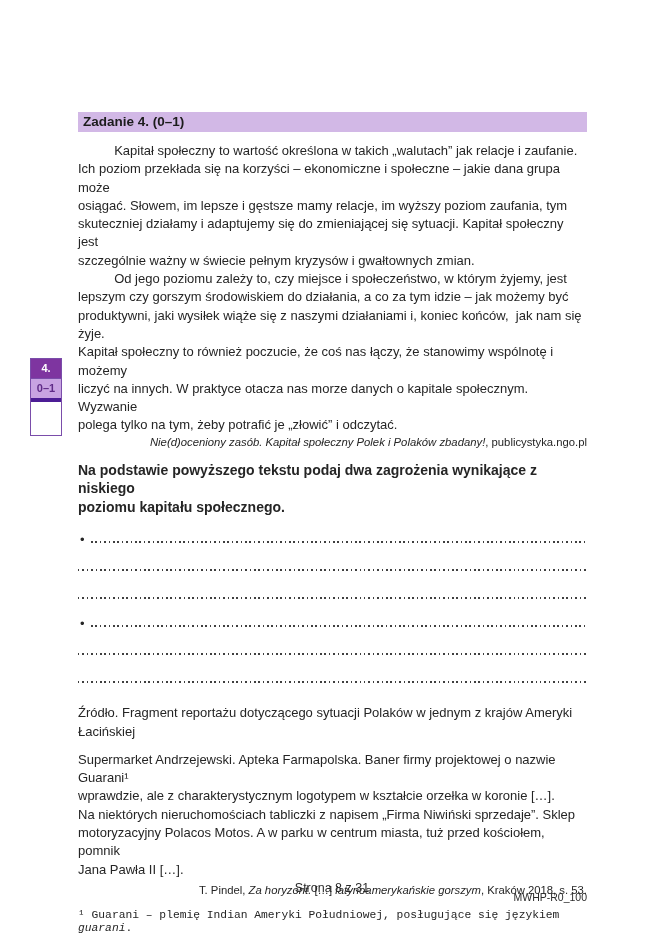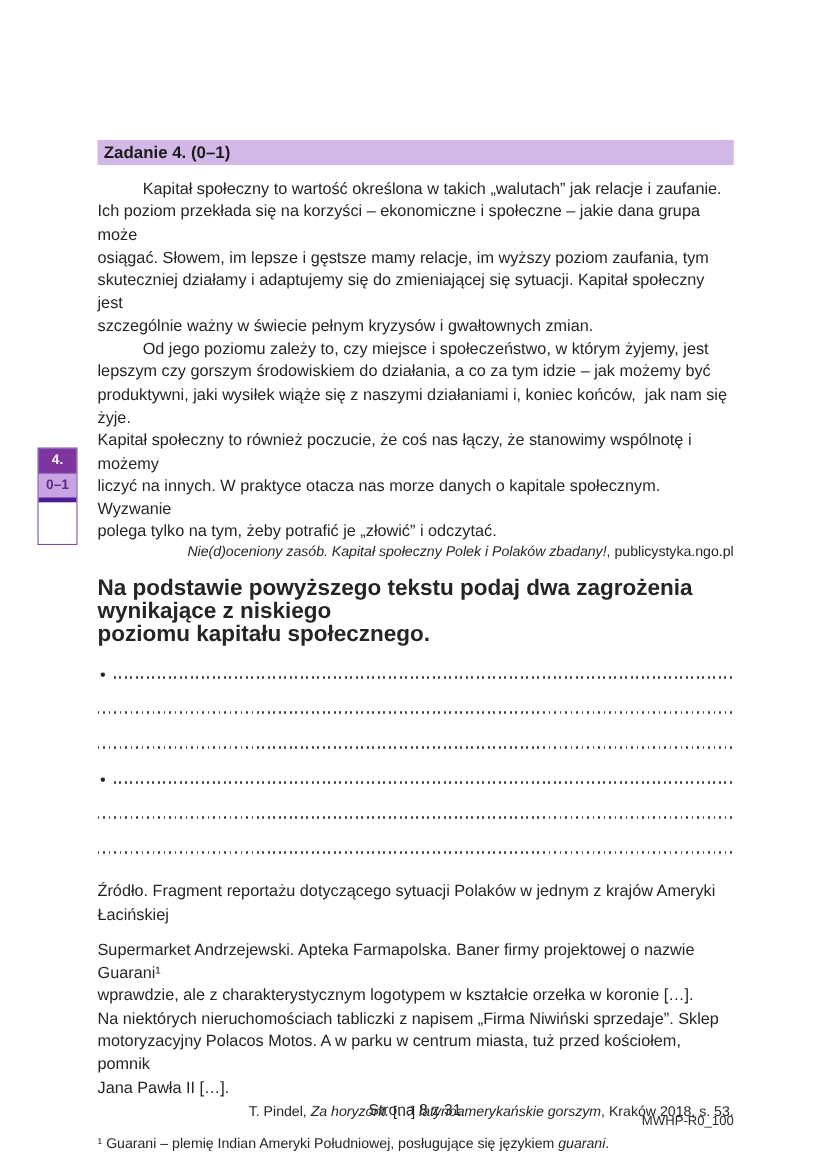--- a/index.html
+++ b/index.html
@@ -42,40 +42,41 @@
   .citation{
     font-size:11.3px;
     line-height:13px;
     text-align:right;
     margin-top:1px;
   }
   .citation.c5{margin-top:5px;}
   .it{font-style:italic;}
   .instruction{
     margin-top:12px;
-    font-size:18px;
+    font-size:14px;
     font-weight:bold;
     line-height:18.5px;
     white-space:pre-line;
   }
   .answers{margin-top:4px;}
   .ans-row{position:relative;height:28px;}
   .ans-row .bullet{
     position:absolute;left:2px;bottom:2px;
     font-size:13px;line-height:13px;width:11px;
   }
   .ans-row .dots{
     position:absolute;right:0;bottom:5px;height:1.8px;left:0;
     background:repeating-linear-gradient(90deg,#3f3f3f 0 1.5px,transparent 1.5px 4.4px);
   }
   .ans-row.with-bullet .dots{left:13px;}
   .footnote{
     margin-top:12px;
     font-size:11.3px;
     line-height:13px;
+    font-family:Liberation Mono, monospace;
   }
   .task-box{
     position:absolute;
     left:30px;top:358px;
     width:30px;
     border:1px solid #7a4daa;
     background:#ffffff;
     text-align:center;
   }
   .tb-num{

